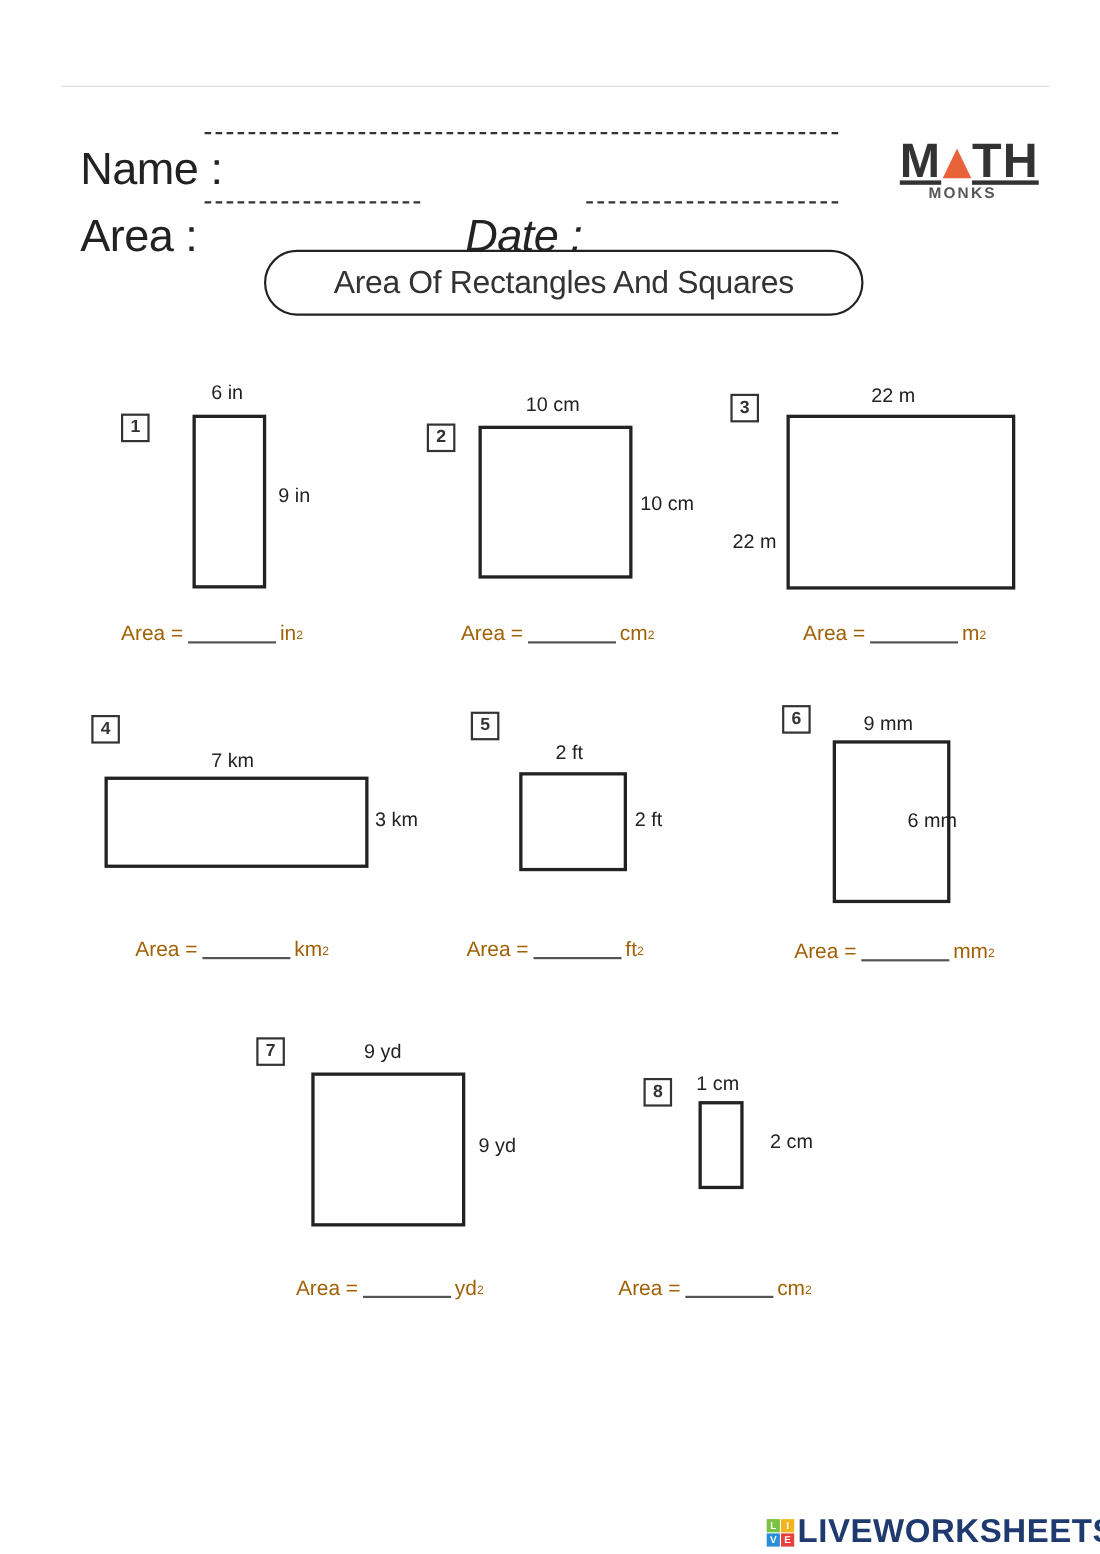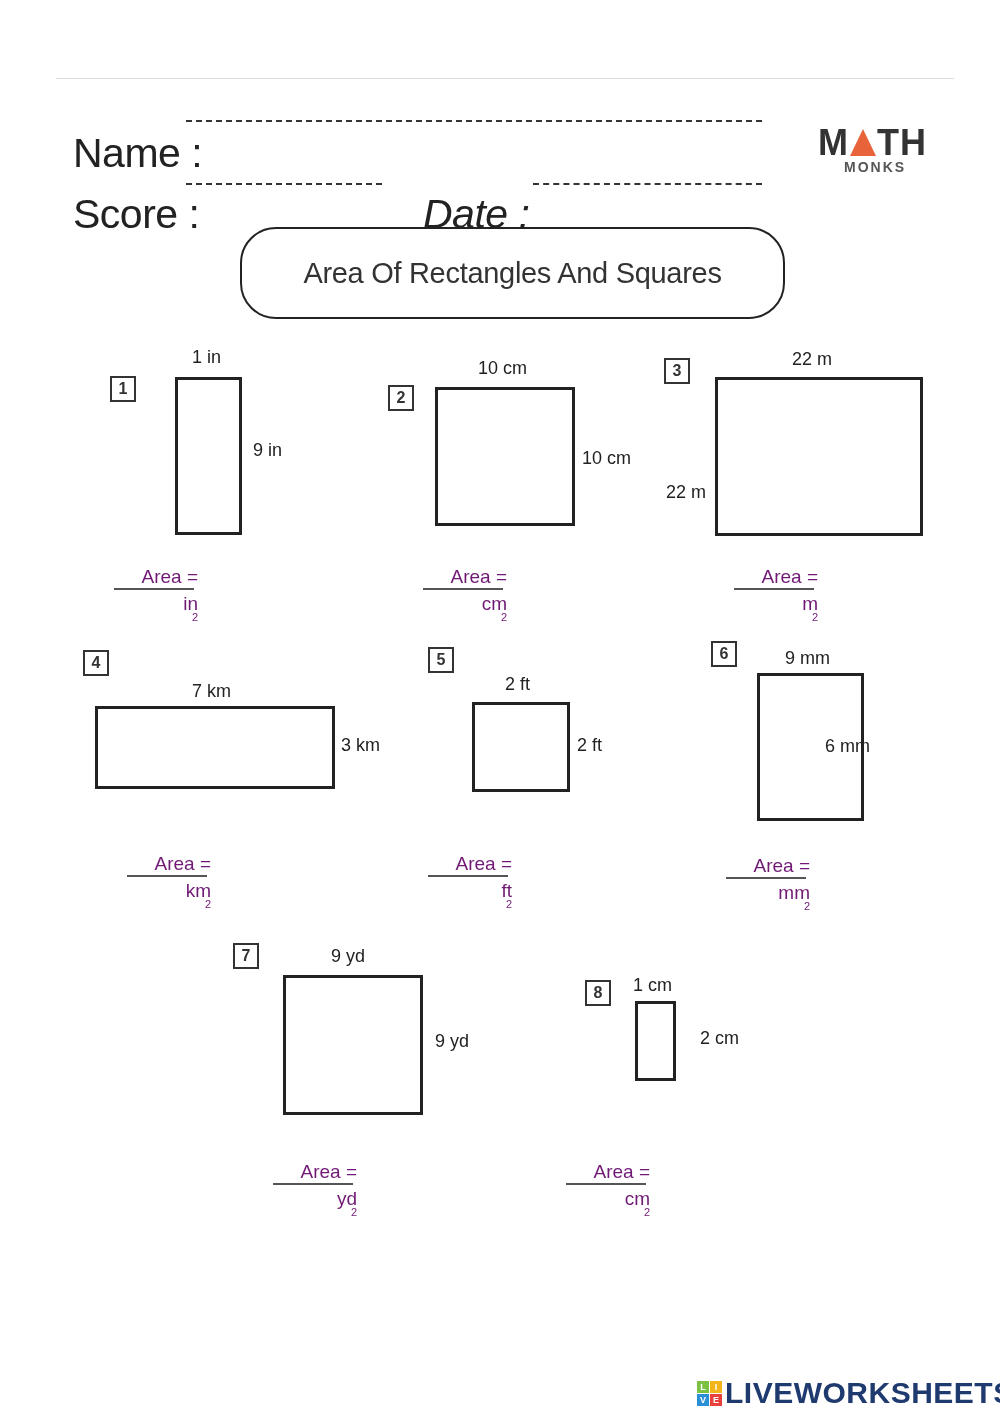--- a/index.html
+++ b/index.html
@@ -2,61 +2,61 @@
 <html><head>
 <meta charset="utf-8">
 <style>
   html, body { margin:0; padding:0; background:#ffffff; }
   body { width:1000px; height:1413px; position:relative; overflow:hidden;
          font-family:"Liberation Sans", "DejaVu Sans", sans-serif; color:#222; }
   .abs { position:absolute; }
   .topline { left:56px; top:78px; width:898px; height:1px; background:#dcdcdc; }
   .hdr-label { font-size:41px; color:#222; letter-spacing:-0.5px;margin-top:36px; }
   .dash { border-bottom:2px dashed #333; height:0; }
-  .logo-math { font-size:36px; font-weight:bold; color:#333; letter-spacing:1px; line-height:1; }
+  .logo-math { font-size:44px; font-weight:bold; color:#333; letter-spacing:1px; line-height:1;text-decoration:underline; }
   .logo-monks { font-size:14px; font-weight:bold; color:#555; letter-spacing:2px; }
   .tri { display:inline-block; width:0; height:0; border-left:13px solid transparent; border-right:13px solid transparent; border-bottom:27px solid #e8623a; vertical-align:-1px; margin:0 1px; }
-  .title-pill { left:240px; top:227px; width:545px; height:92px; border:2px solid #222; border-radius:36px; box-sizing:border-box; display:flex; align-items:center; justify-content:center; }
+  .title-pill { left:240px; top:227px; width:545px; height:60px; border:2px solid #222; border-radius:36px; box-sizing:border-box; display:flex; align-items:center; justify-content:center; }
   .title-text { font-size:29px; color:#333; letter-spacing:-0.3px; }
   .numbox { width:26px; height:26px; border:2px solid #333; box-sizing:border-box; font-size:16px; display:flex; align-items:center; justify-content:center; font-weight:bold; color:#333; }
   .shape { border:3px solid #222; box-sizing:border-box; background:#fff; }
   .dim { font-size:18px; color:#222; white-space:nowrap; }
-  .area { font-size:19px; color:#701a75; white-space:nowrap; display:flex; align-items:flex-end;flex-direction:column; }
+  .area { font-size:19px; color:#a16207; white-space:nowrap; display:flex; align-items:flex-end; }
   .blank { display:inline-block; width:80px; border-bottom:2px solid #555; margin:0 4px 3px 4px; height:0; }
   .area sup { font-size:11px; position:relative; top:-4px; }
   .lw { left:697px; top:1376px; display:flex; align-items:center; }
   .lw-grid { display:grid; grid-template-columns:12px 12px; grid-gap:1px; margin-right:3px; }
   .lw-cell { width:12px; height:12px; font-size:9px; font-weight:bold; color:#fff; display:flex; align-items:center; justify-content:center; }
   .lw-text { font-size:30px; font-weight:bold; color:#1f3a6e; letter-spacing:0.5px; }
 </style>
 </head>
 <body>
 
 <div class="abs topline"></div>
 
 <div class="abs hdr-label" style="left:73px;top:94px;">Name :</div>
 <div class="abs dash" style="left:186px;top:120px;width:576px;"></div>
 
-<div class="abs hdr-label" style="left:73px;top:155px;">Score :</div>
+<div class="abs hdr-label" style="left:73px;top:155px;">Area :</div>
 <div class="abs dash" style="left:186px;top:183px;width:196px;"></div>
 
 <div class="abs hdr-label" style="left:423px;top:155px;font-style:italic;">Date :</div>
 <div class="abs dash" style="left:533px;top:183px;width:229px;"></div>
 
 <div class="abs" style="left:818px;top:125px;">
   <div class="logo-math"><span>M</span><span class="tri"></span><span>TH</span></div>
   <div class="logo-monks" style="margin-left:26px;margin-top:-2px;">MONKS</div>
 </div>
 
 <div class="abs title-pill">
   <span class="title-text">Area Of Rectangles And Squares</span>
 </div>
 
 <div class="abs numbox" style="left:110px;top:376px;">1</div>
-<div class="abs dim" style="left:192px;top:347px;">1 in</div>
+<div class="abs dim" style="left:192px;top:347px;">6 in</div>
 <div class="abs shape" style="left:175px;top:377px;width:67px;height:158px;"></div>
 <div class="abs dim" style="left:253px;top:440px;">9 in</div>
 <div class="abs area" style="left:110px;top:566px;">
     <span>Area =</span>
     <span class="blank"></span>
     <span>in</span>
     <sup>2</sup>
   </div>
 
 <div class="abs numbox" style="left:388px;top:385px;">2</div>

